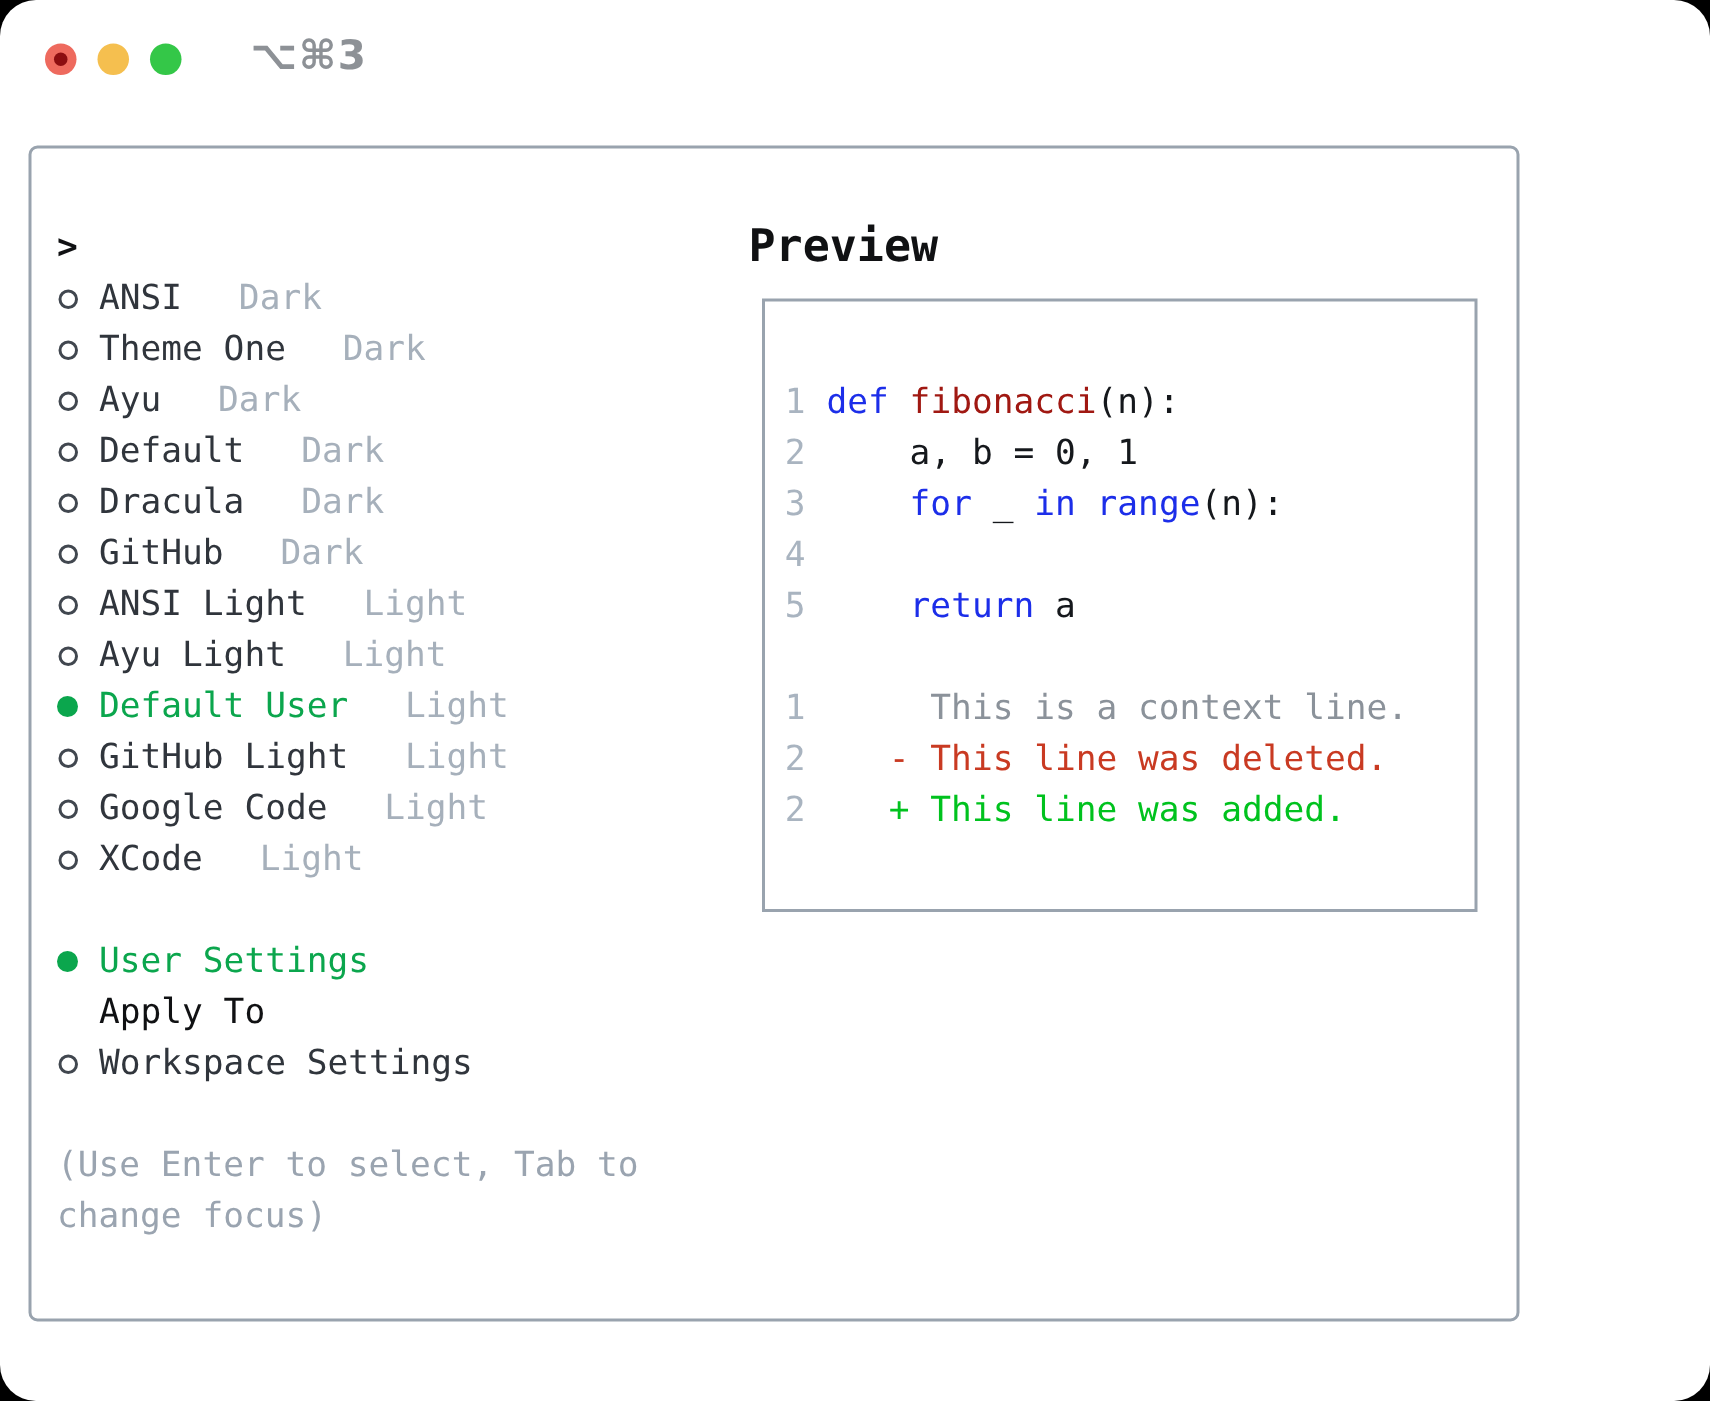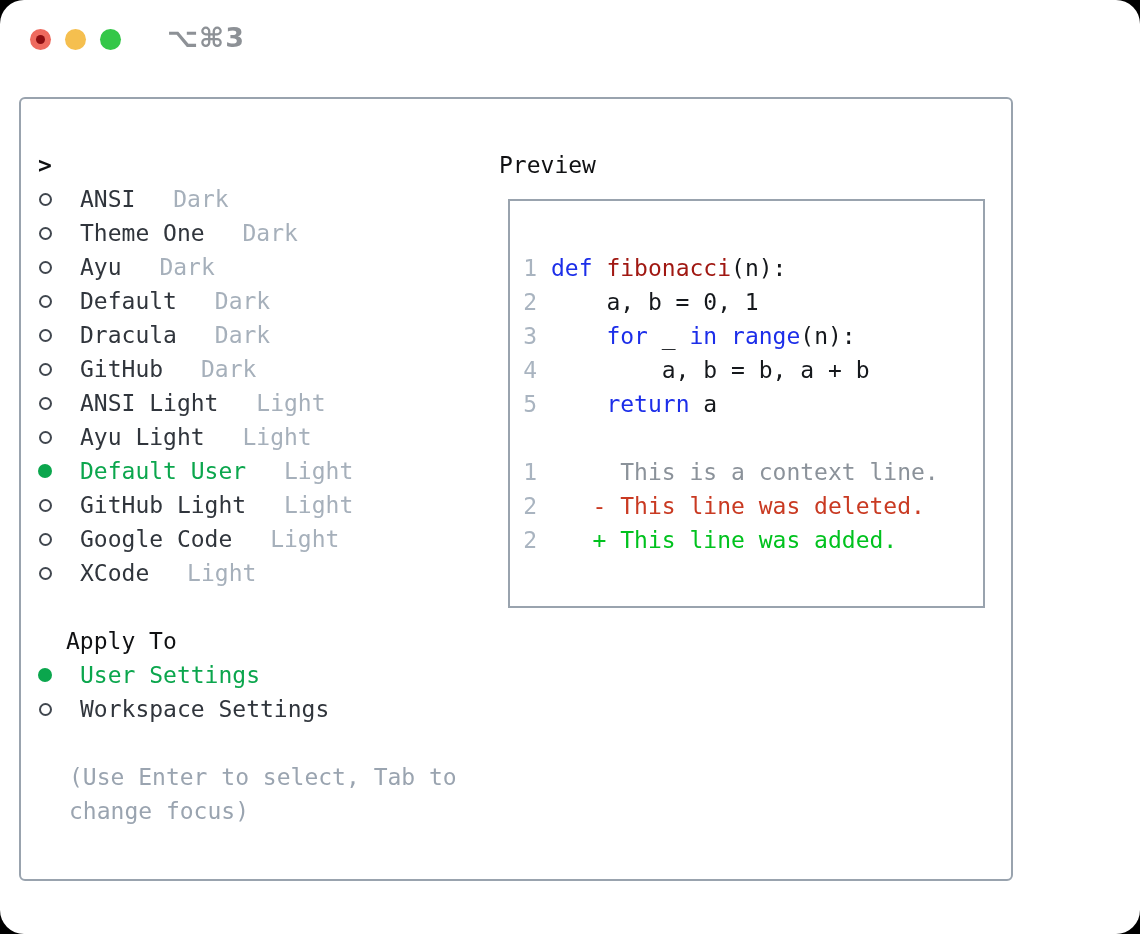--- a/index.html
+++ b/index.html
@@ -28,32 +28,32 @@
   .preview-box{
     position:absolute;left:508px;top:199px;width:477px;height:409px;
     border:2px solid var(--border_gray);box-sizing:border-box;background:#fff;
   }
   
   .row{display:flex;align-items:center;height:34px;font-size:23px;line-height:34px;}
   .prefix{width:28px;flex:none;display:flex;align-items:center;}
   .chev{font-weight:bold;color:var(--text_black);}
   .circle{width:13px;height:13px;border-radius:50%;border:2px solid var(--circle_gray);box-sizing:border-box;margin-left:1px;}
   .circle.sel{width:14px;height:14px;border:none;background:var(--ui_green);margin-left:0;}
-  .name{color:var(--text_dark);white-space:pre;margin-left:14px;}
+  .name{color:var(--text_dark);white-space:pre;}
   .name.selected{color:var(--ui_green);}
   .variant{color:var(--muted_gray);white-space:pre;margin-left:24px;}
   .hdr{font-weight:bold;color:var(--text_black);white-space:pre;}
   .hdr.plain{font-weight:normal;}
   .select-header{position:absolute;left:38px;top:148px;}
   #theme-list{position:absolute;left:38px;top:182px;}
   #apply-block{position:absolute;left:38px;top:624px;}
   #help-text{position:absolute;left:38px;top:760px;color:var(--help_gray);font-size:23px;}
-  #help-text div{height:34px;line-height:34px;white-space:pre;margin-left:31px;}
-  
-  .preview-label{position:absolute;left:499px;top:148px;height:34px;line-height:34px;font-size:23px;font-weight:normal;color:var(--text_black);}
+  #help-text div{height:34px;line-height:34px;white-space:pre;}
+  
+  .preview-label{position:absolute;left:499px;top:148px;height:34px;line-height:34px;font-size:30px;font-weight:bold;color:var(--text_black);}
   #code-lines{position:absolute;left:523px;top:251px;}
   .crow{display:flex;height:34px;font-size:23px;line-height:34px;}
   .ln{width:14px;flex:none;text-align:right;margin-right:14px;color:var(--line_number);}
   .ct{white-space:pre;}
   .kw{color:var(--keyword_blue);}
   .fn{color:var(--function_red);margin-top:32px;}
   .pl{color:var(--code_plain);}
   .ctx{color:var(--context_gray);}
   .del{color:var(--diff_red);text-align:center;}
   .add{color:var(--diff_green);}
@@ -162,29 +162,29 @@
         <span class="prefix">
           <span class="circle"></span>
         </span>
         <span class="name">XCode</span>
         <span class="variant"> Light</span>
       </div>
     </div>
 
   <div id="apply-block">
     <div class="row">
+        <span class="prefix">
+          <span class="circle sel"></span>
+        </span>
+        <span class="name selected">User Settings</span>
+      </div>
+  <div class="row">
       <span class="prefix"></span>
       <span class="hdr plain">Apply To</span>
     </div>
-  <div class="row">
-        <span class="prefix">
-          <span class="circle sel"></span>
-        </span>
-        <span class="name selected">User Settings</span>
-      </div>
       <div class="row">
         <span class="prefix">
           <span class="circle"></span>
         </span>
         <span class="name">Workspace Settings</span>
       </div>
     </div>
 
   <div id="help-text">
       <div>(Use Enter to select, Tab to</div>
@@ -201,21 +201,20 @@
       <div class="crow">
         <span class="ln">2</span>
         <span class="ct"><span class="pl">    a, b = 0, 1</span></span>
       </div>
       <div class="crow">
         <span class="ln">3</span>
         <span class="ct"><span class="pl">    </span><span class="kw">for</span><span class="pl"> _ </span><span class="kw">in</span><span class="pl"> </span><span class="kw">range</span><span class="pl">(n):</span></span>
       </div>
       <div class="crow">
         <span class="ln">4</span>
-        <span class="ct"><span class="pl">        a, b = b, a + b</span></span>
       </div>
       <div class="crow">
         <span class="ln">5</span>
         <span class="ct"><span class="pl">    </span><span class="kw">return</span><span class="pl"> a</span></span>
       </div>
       <div class="crow">
         <span class="ln"></span>
         <span class="ct"></span>
       </div>
       <div class="crow">

